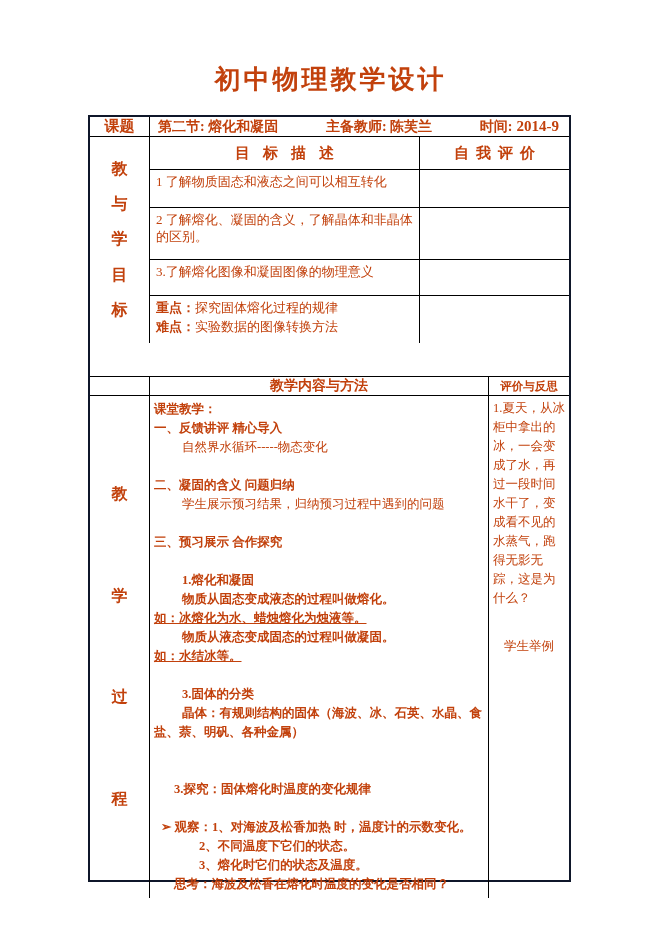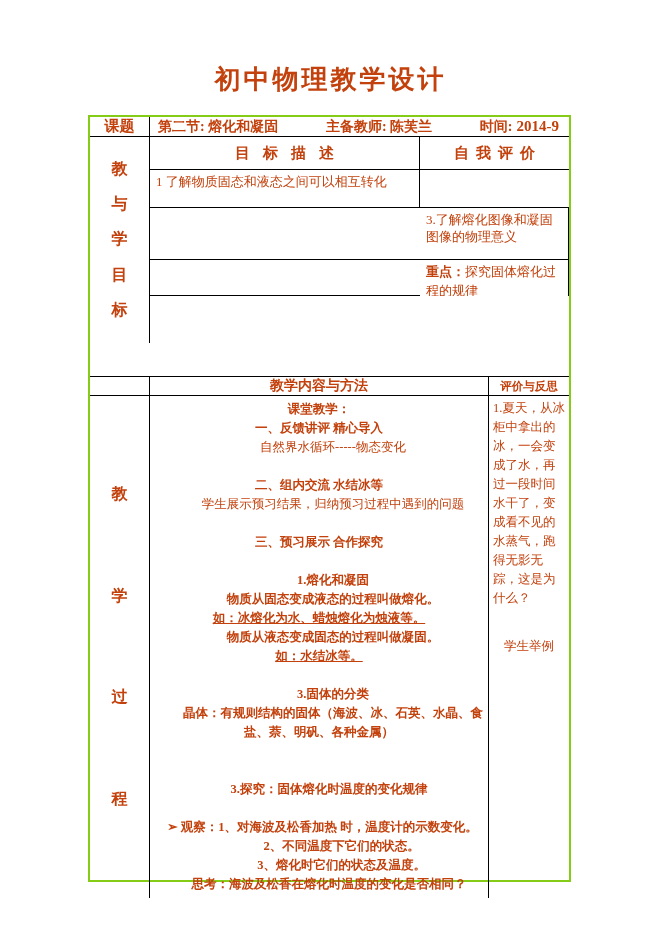--- a/index.html
+++ b/index.html
@@ -8,21 +8,21 @@
     position:relative; width:661px; height:935px; background:#ffffff;
     margin:0 auto; font-family:"Liberation Serif","DejaVu Serif",serif;
     color:#c2410c;
   }
   .doc-title {
     position:absolute; top:62px; left:0; width:100%;
     text-align:center; font-size:26px; font-weight:600; letter-spacing:3px;
   }
   .tbl {
     position:absolute; left:88px; top:115px; width:483px; height:767px;
-    border:2px solid #84cc16; display:flex; flex-direction:column;
+    border:2px solid #0f172a; display:flex; flex-direction:column;
     font-size:13px;
   }
   .row { display:flex; }
   .bb { border-bottom:1px solid #000; }
   .br { border-right:1px solid #000; }
   
   .r-topic { height:36px; align-items:center; }
   .c-label {
     width:60px; align-self:stretch; display:flex; align-items:center; justify-content:center;
     font-weight:bold; font-size:15px;
@@ -59,21 +59,21 @@
   .sect-mid {
     width:339px; display:flex; align-items:center; justify-content:center;
     font-weight:bold; font-size:14px;
   }
   .sect-eval {
     flex:1; display:flex; align-items:center; justify-content:center;
     font-weight:bold; font-size:11.5px;
   }
   
   .r-proc { flex:1; }
-  .proc-cell { width:339px; padding:4px 4px 4px 4px; overflow:hidden;text-align:center; }
+  .proc-cell { width:339px; padding:4px 4px 4px 4px; overflow:hidden; }
   .pl { min-height:19px; line-height:19px; font-size:12.5px; }
   .pl.b { font-weight:bold; }
   .pl.u { text-decoration:underline; }
   .pl.i05 { text-indent:7px; }
   .pl.i1 { text-indent:13px; }
   .pl.i15 { text-indent:20px; }
   .pl.i2 { text-indent:28px; }
   .pl.i35 { text-indent:45px; }
   .notes-cell { flex:1; padding:3px 4px; overflow:hidden; }
   .note-q { font-size:12.5px; line-height:19px; }
@@ -108,20 +108,21 @@
           <span>目</span>
           <span>标</span>
         </div>
       <div class="goals-grid">
         <div class="gcell g-head sp-wide br bb">目标描述</div>
         <div class="gcell g-head sp-mid bb">自我评价</div>
 
         <div class="gcell g-item br bb">1 了解物质固态和液态之间可以相互转化</div>
         <div class="gcell bb"></div>
 
+        <div class="gcell g-item br bb">2 了解熔化、凝固的含义，了解晶体和非晶体的区别。</div>
         <div class="gcell bb"></div>
 
         <div class="gcell g-item br bb">3.了解熔化图像和凝固图像的物理意义</div>
         <div class="gcell bb"></div>
 
         <div class="gcell br">
           <div class="fd-line">
             <span class="lbl">重点：</span><span>探究固体熔化过程的规律</span>
           </div>
           <div class="fd-line">
@@ -143,21 +144,21 @@
           <span>教</span>
           <span>学</span>
           <span>过</span>
           <span>程</span>
         </div>
       <div class="proc-cell br">
           <div class="pl b">课堂教学：</div>
           <div class="pl b">一、反馈讲评 精心导入</div>
           <div class="pl i2">自然界水循环-----物态变化</div>
           <div class="pl"></div>
-          <div class="pl b">二、组内交流 水结冰等</div>
+          <div class="pl b">二、凝固的含义 问题归纳</div>
           <div class="pl i2">学生展示预习结果，归纳预习过程中遇到的问题</div>
           <div class="pl"></div>
           <div class="pl b">三、预习展示 合作探究</div>
           <div class="pl"></div>
           <div class="pl b i2">1.熔化和凝固</div>
           <div class="pl b i2">物质从固态变成液态的过程叫做熔化。</div>
           <div class="pl b u">如：冰熔化为水、蜡烛熔化为烛液等。</div>
           <div class="pl b i2">物质从液态变成固态的过程叫做凝固。</div>
           <div class="pl b u">如：水结冰等。</div>
           <div class="pl"></div>

